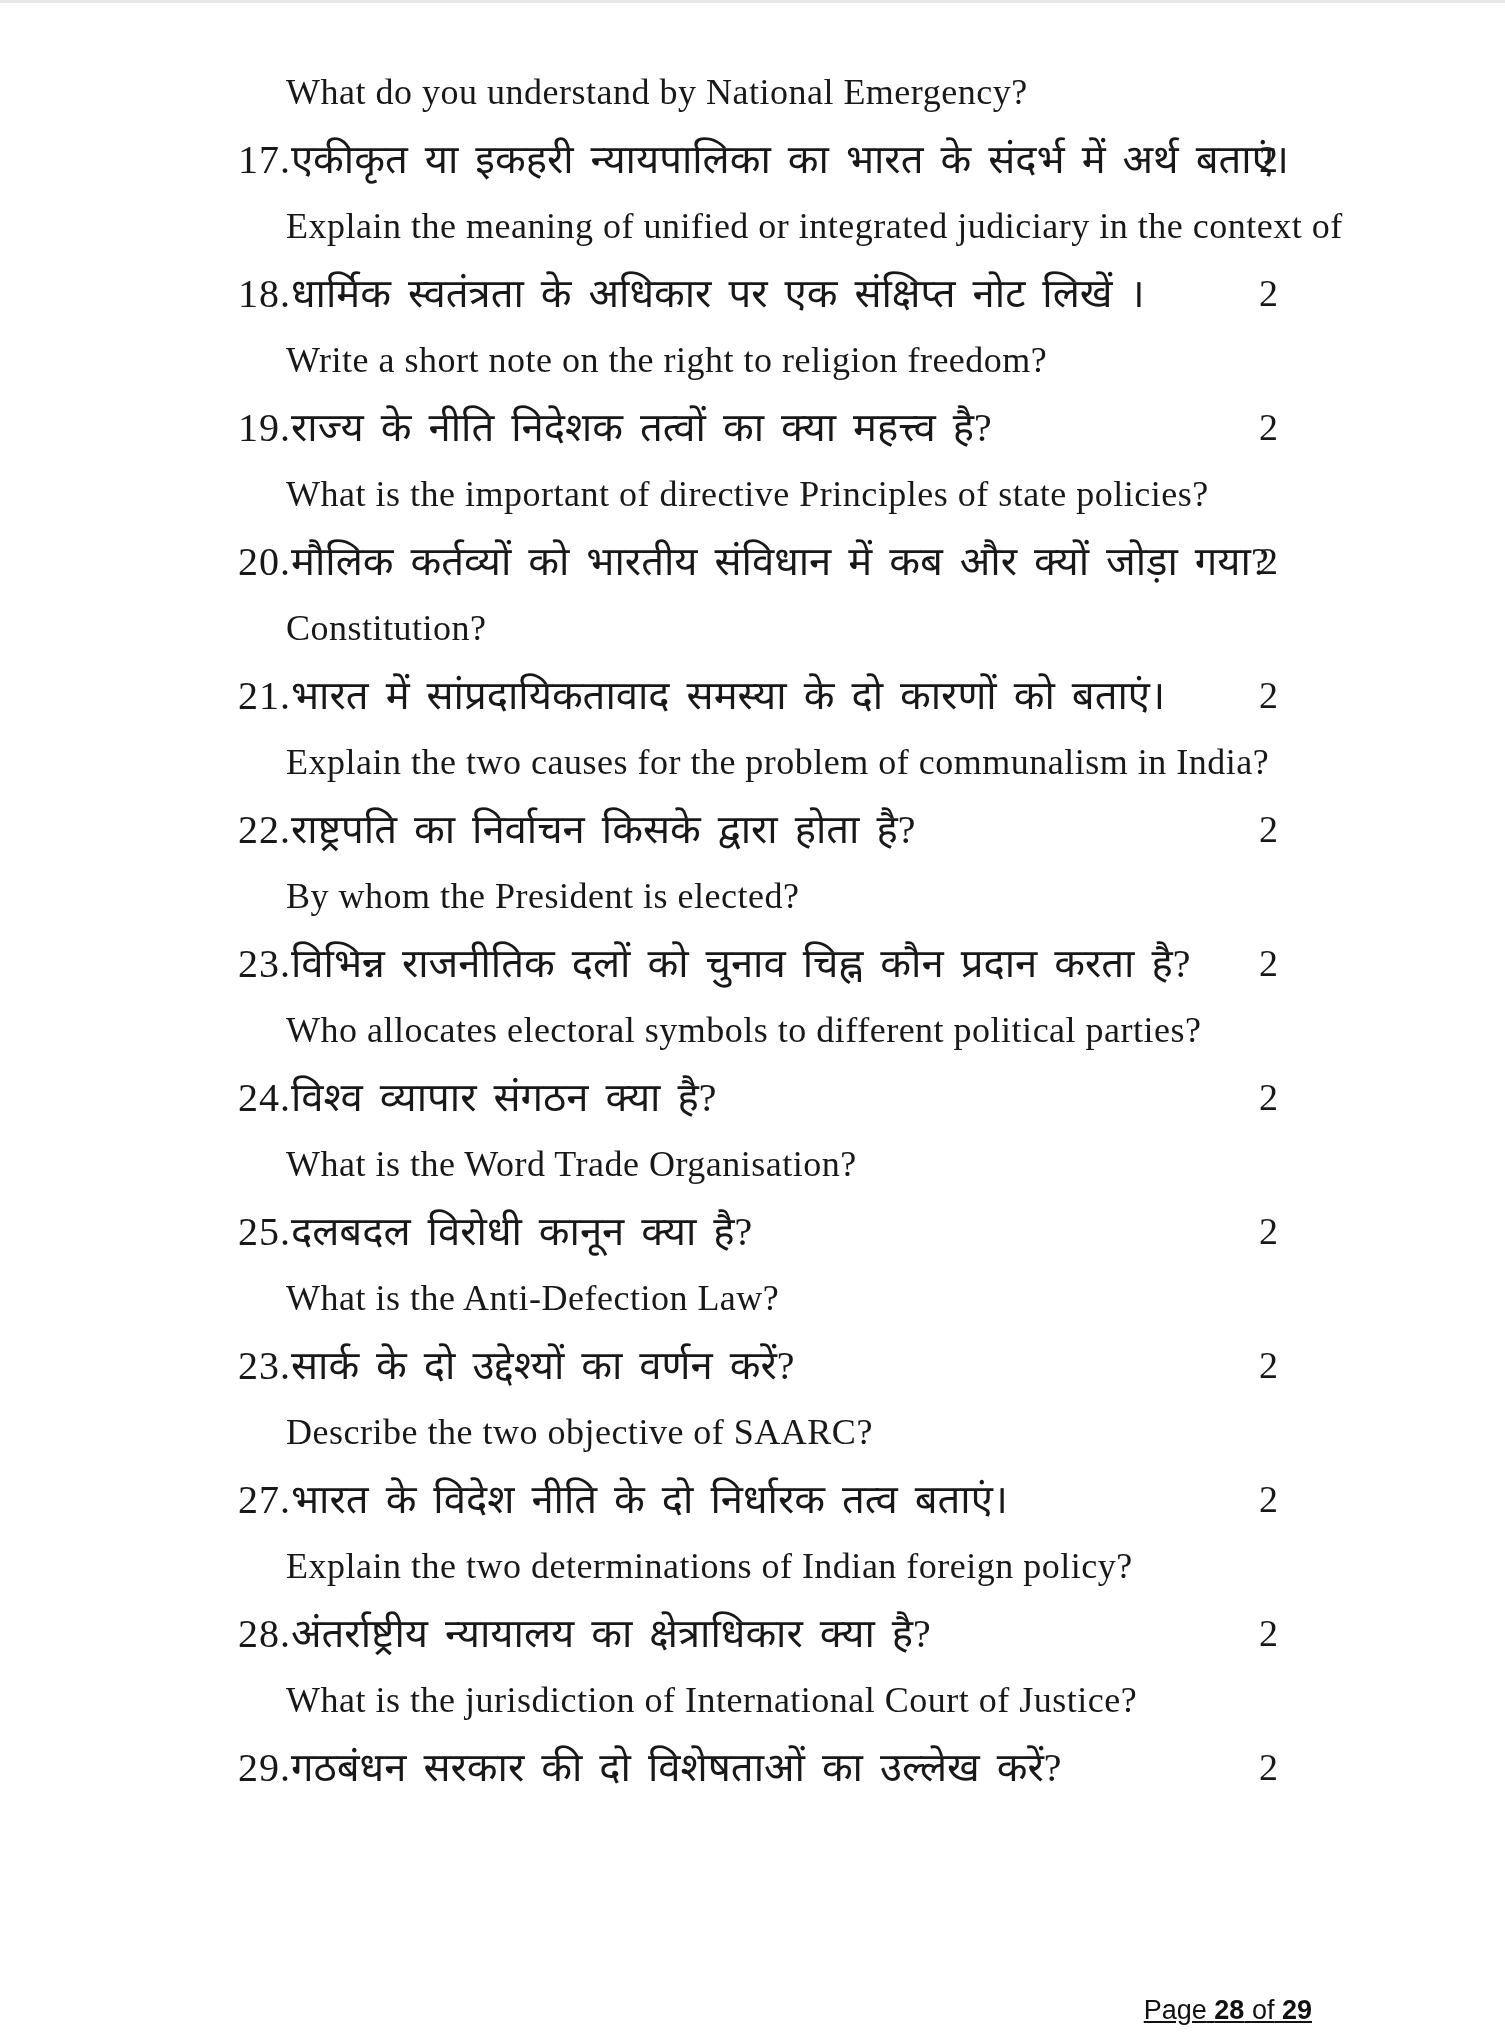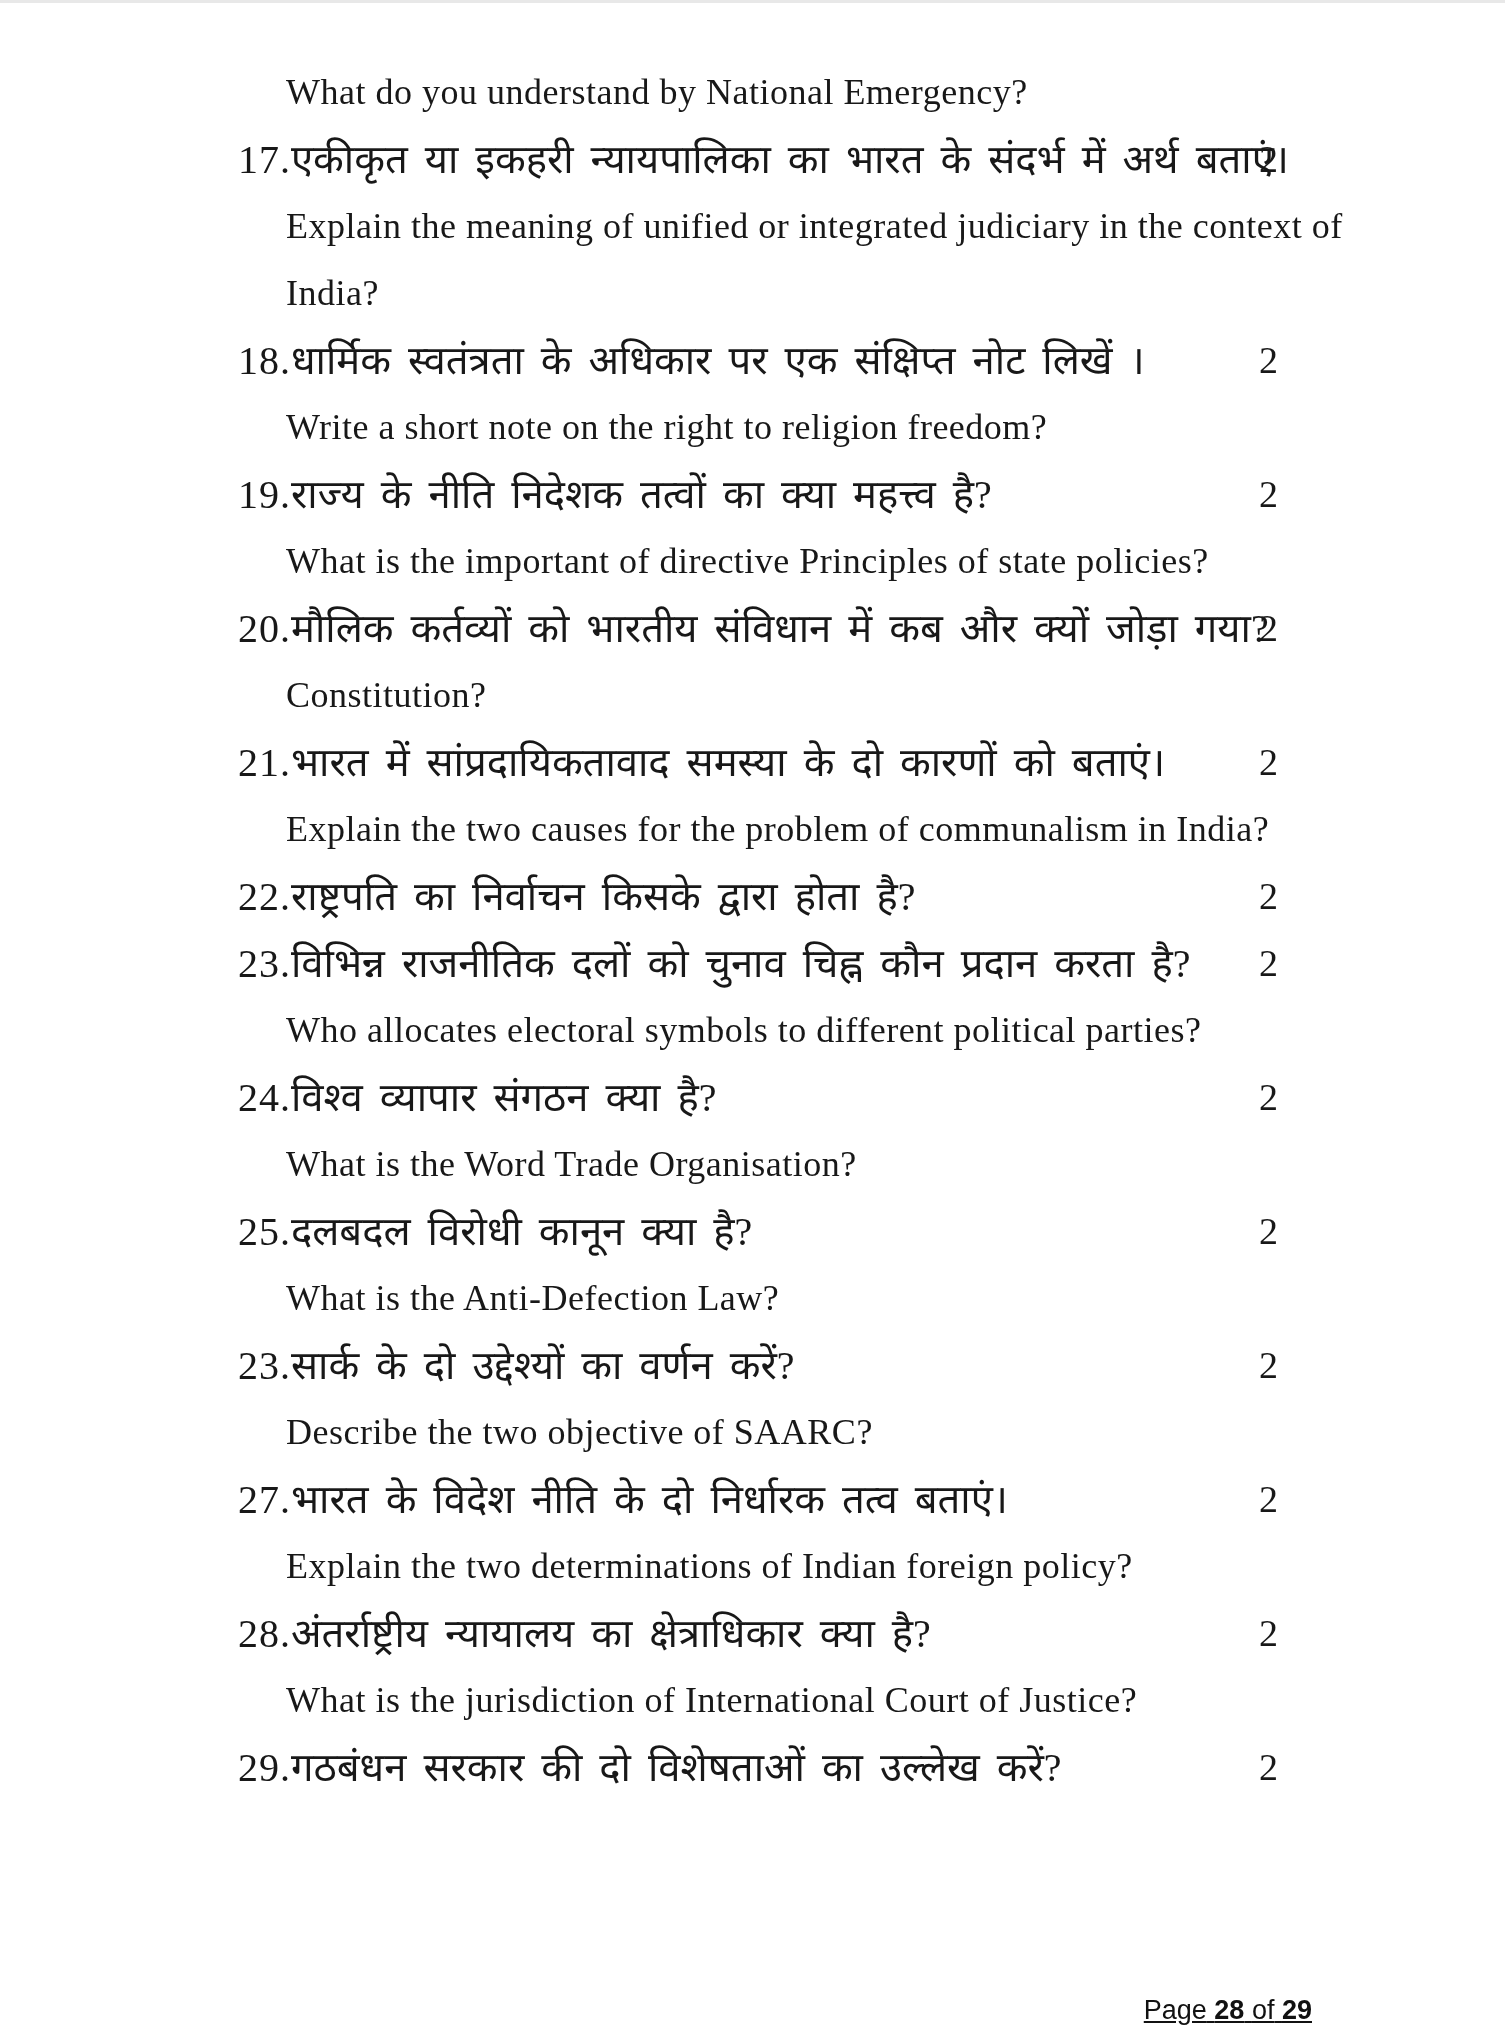--- a/index.html
+++ b/index.html
@@ -64,21 +64,20 @@
 
 <div class="page">
   <div class="content" id="content">
     <div class="line e-line">What do you understand by National Emergency?</div>
 
   <div class="line h-line">
     <span class="q-num">17.</span><span class="q-hindi">एकीकृत या इकहरी न्यायपालिका का भारत के संदर्भ में अर्थ बताएं।</span>
     <span class="marks">2</span>
   </div>
 <div class="line e-line">Explain the meaning of unified or integrated judiciary in the context of</div>
-      <div class="line e-line">India?</div>
   <div class="line h-line">
     <span class="q-num">18.</span><span class="q-hindi">धार्मिक स्वतंत्रता के अधिकार पर एक संक्षिप्त नोट लिखें ।</span>
     <span class="marks">2</span>
   </div>
 <div class="line e-line">Write a short note on the right to religion freedom?</div>
   <div class="line h-line">
     <span class="q-num">19.</span><span class="q-hindi">राज्य के नीति निदेशक तत्वों का क्या महत्त्व है?</span>
     <span class="marks">2</span>
   </div>
 <div class="line e-line">What is the important of directive Principles of state policies?</div>
@@ -89,20 +88,21 @@
       <div class="line e-line">Constitution?</div>
   <div class="line h-line">
     <span class="q-num">21.</span><span class="q-hindi">भारत में सांप्रदायिकतावाद समस्या के दो कारणों को बताएं।</span>
     <span class="marks">2</span>
   </div>
 <div class="line e-line">Explain the two causes for the problem of communalism in India?</div>
   <div class="line h-line">
     <span class="q-num">22.</span><span class="q-hindi">राष्ट्रपति का निर्वाचन किसके द्वारा होता है?</span>
     <span class="marks">2</span>
   </div>
+<div class="line e-line">By whom the President is elected?</div>
   <div class="line h-line">
     <span class="q-num">23.</span><span class="q-hindi">विभिन्न राजनीतिक दलों को चुनाव चिह्न कौन प्रदान करता है?</span>
     <span class="marks">2</span>
   </div>
 <div class="line e-line">Who allocates electoral symbols to different political parties?</div>
   <div class="line h-line">
     <span class="q-num">24.</span><span class="q-hindi">विश्व व्यापार संगठन क्या है?</span>
     <span class="marks">2</span>
   </div>
 <div class="line e-line">What is the Word Trade Organisation?</div>

